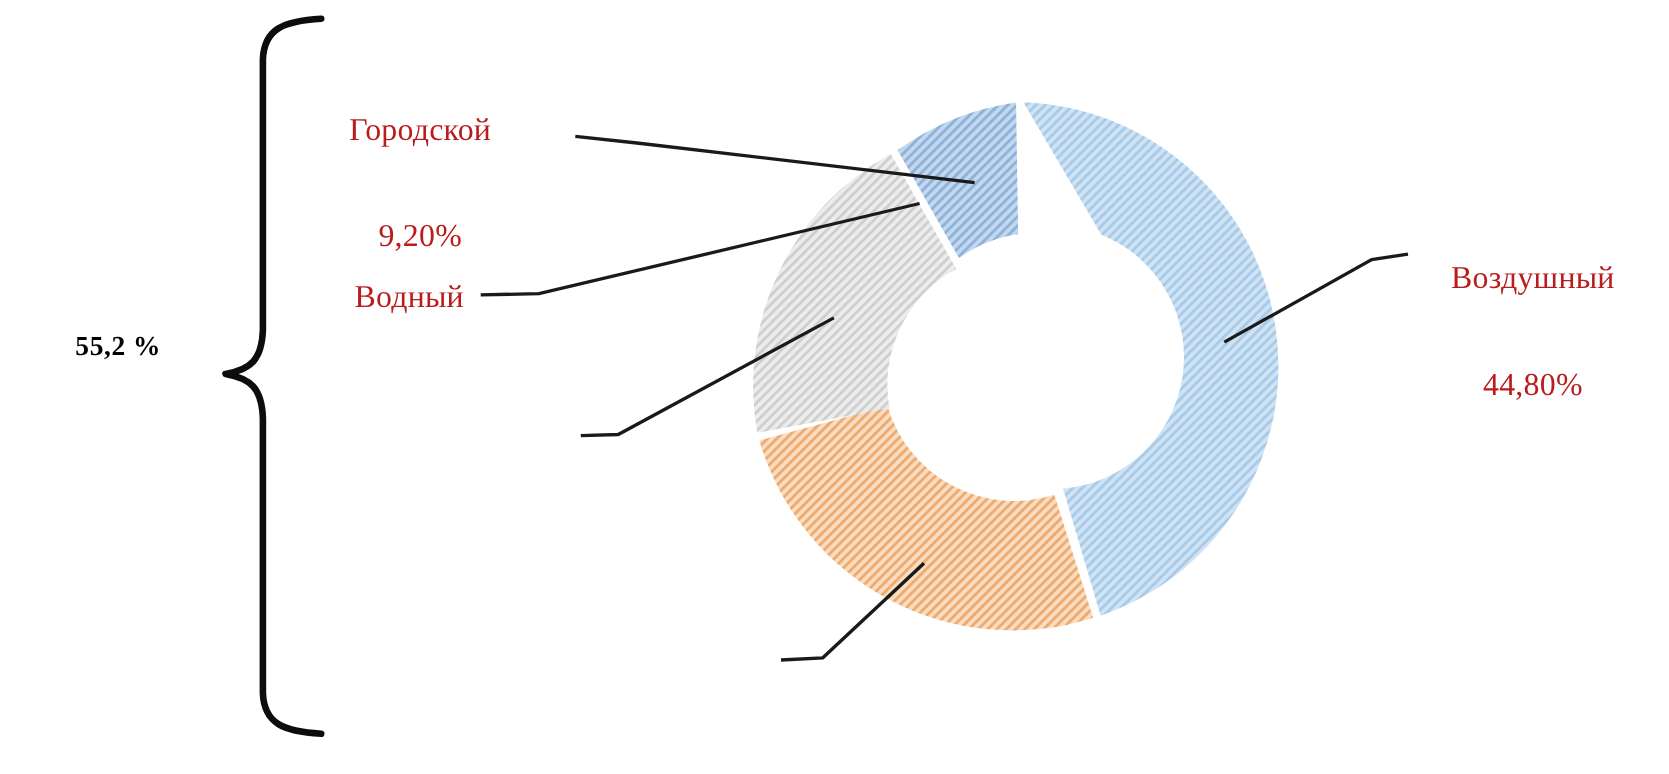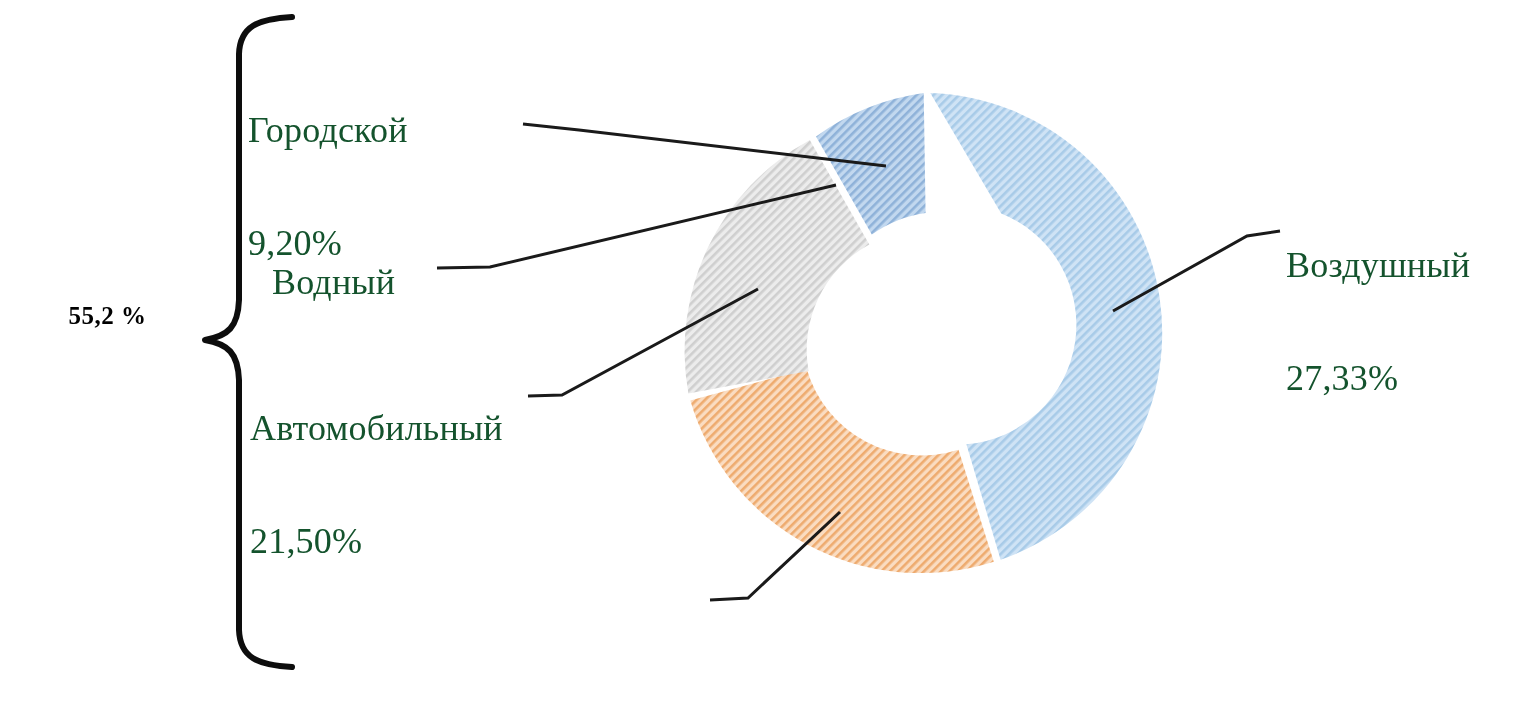--- a/index.html
+++ b/index.html
@@ -13,23 +13,24 @@
   }
   #stage {
     position: relative;
     width: 1517px;
     height: 704px;
     background: #ffffff;
     overflow: hidden;
   }
   .label {
     position: absolute;
+    text-align: center;
     line-height: 1.12;
-    font-size: 36px;
-    color: #14532d;
+    font-size: 29px;
+    color: #b91c1c;
     white-space: pre-line;
     letter-spacing: 0.2px;
   }
   .label .lbl-name { display: block; }
   .label .lbl-val  { display: block; margin-top: 32px; }
 
   #brace-label {
     position: absolute;
     left: 20px;
     top: 302px;
@@ -138,26 +139,22 @@
 
   <div class="label" style="left:248px; top:70px; width:268px;">
     <span class="lbl-name">Городской</span>
     <span class="lbl-val">9,20%</span>
   </div>
 
   <div class="label" style="left:272px; top:222px; width:200px;">
     <span class="lbl-name">Водный</span>
   </div>
 
-  <div class="label" style="left:250px; top:368px; width:278px;">
-    <span class="lbl-name">Автомобильный</span>
-    <span class="lbl-val">21,50%</span>
-  </div>
 
   <div class="label" style="left:380px; top:571px; width:330px;">
   </div>
 
   <div class="label" style="left:1286px; top:205px; width:215px;">
     <span class="lbl-name">Воздушный</span>
-    <span class="lbl-val">27,33%</span>
+    <span class="lbl-val">44,80%</span>
   </div>
 
 </div>
 
 </body></html>

